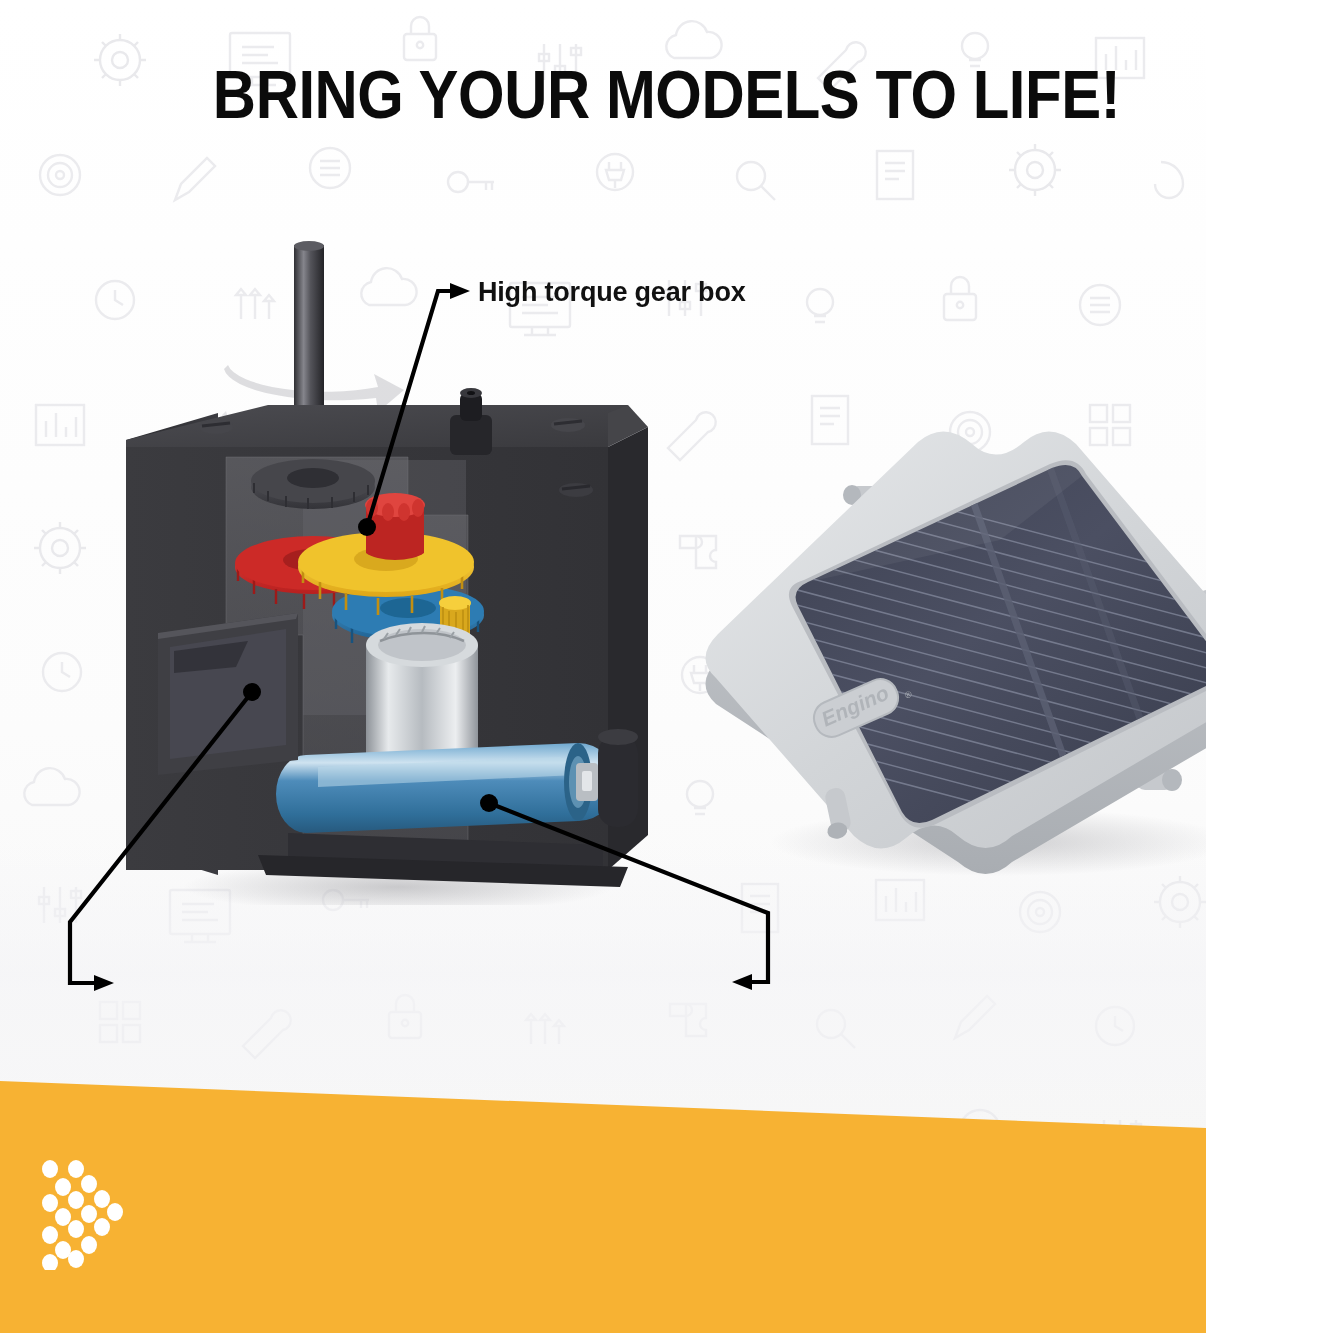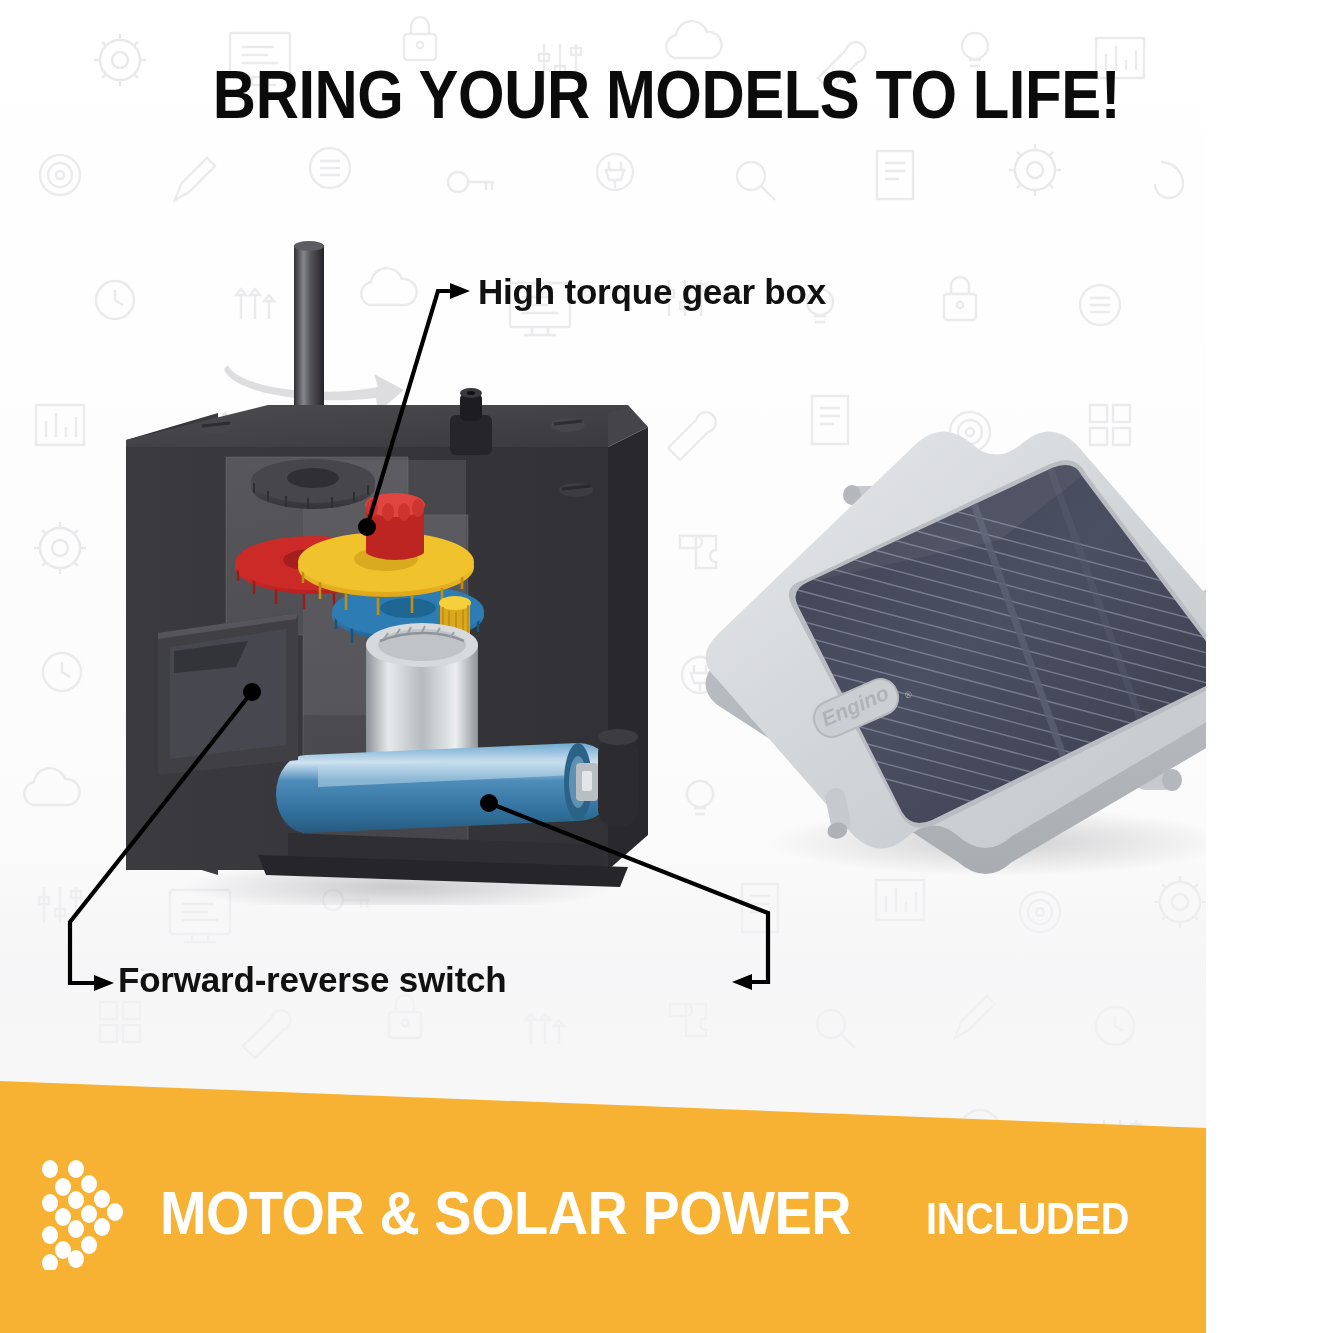--- a/index.html
+++ b/index.html
@@ -37,21 +37,21 @@
     font-size:68px;
     line-height:72px;
     letter-spacing:-0.5px;
     color:#0b0b0b;
     transform:scaleX(0.88);
     transform-origin:center top;
     white-space:nowrap;
   }
   
   .callout { position:absolute; font-family:"Liberation Sans", sans-serif; color:#111; }
-  .callout .l1 { font-weight:bold; font-size:35px; line-height:32px; white-space:nowrap; letter-spacing:-0.2px;}
+  .callout .l1 { font-weight:bold; font-size:27px; line-height:32px; white-space:nowrap; letter-spacing:-0.2px;}
   .callout .l2 { font-weight:normal; font-size:26px; line-height:34px; white-space:nowrap; }
   #co-gear { left:478px; top:276px; }
   #co-switch { left:118px; top:964px; }
   #co-batt { left:499px; top:962px; }
   
   .leaders { position:absolute; left:0; top:0; width:1333px; height:1333px; pointer-events:none; }
   
   .banner {
     position:absolute; left:0; top:1060px; width:1333px; height:273px;
     overflow:hidden;
@@ -576,23 +576,20 @@
       <path d="M489 803 L768 913 L768 982 L748 982"></path>
     </g>
     <circle cx="489" cy="803" r="9" fill="#000"></circle>
     <path d="M732 982 L752 974 L752 990 Z" fill="#000"></path>
   </svg>
 
   <div class="callout" id="co-gear">
     <div class="l1">High torque gear box</div>
   </div>
 
-  <div class="callout" id="co-switch">
-    <div class="l1">Forward-reverse switch</div>
-  </div>
 
 
   <div class="banner">
     <svg class="banner-shape" viewBox="0 0 1333 273" xmlns="http://www.w3.org/2000/svg">
       <path d="M0 21 L1333 73 L1333 273 L0 273 Z" fill="#F7B233"></path>
     </svg>
 
     <div class="dots-wrap">
       <svg viewBox="0 0 100 115" xmlns="http://www.w3.org/2000/svg">
         <g fill="#ffffff">
@@ -610,18 +607,15 @@
           <ellipse cx="38" cy="74" rx="8" ry="9"></ellipse>
           <ellipse cx="64" cy="72" rx="8" ry="9"></ellipse>
           <ellipse cx="25" cy="95" rx="8" ry="9"></ellipse>
           <ellipse cx="51" cy="90" rx="8" ry="9"></ellipse>
           <ellipse cx="12" cy="108" rx="8" ry="9"></ellipse>
           <ellipse cx="38" cy="104" rx="8" ry="9"></ellipse>
         </g>
       </svg>
     </div>
 
-    <div class="banner-text">
-      <span class="banner-main">MOTOR &amp; SOLAR POWER</span><span class="banner-sub">INCLUDED</span>
-    </div>
   </div>
 
 </div>
 
 </body></html>

